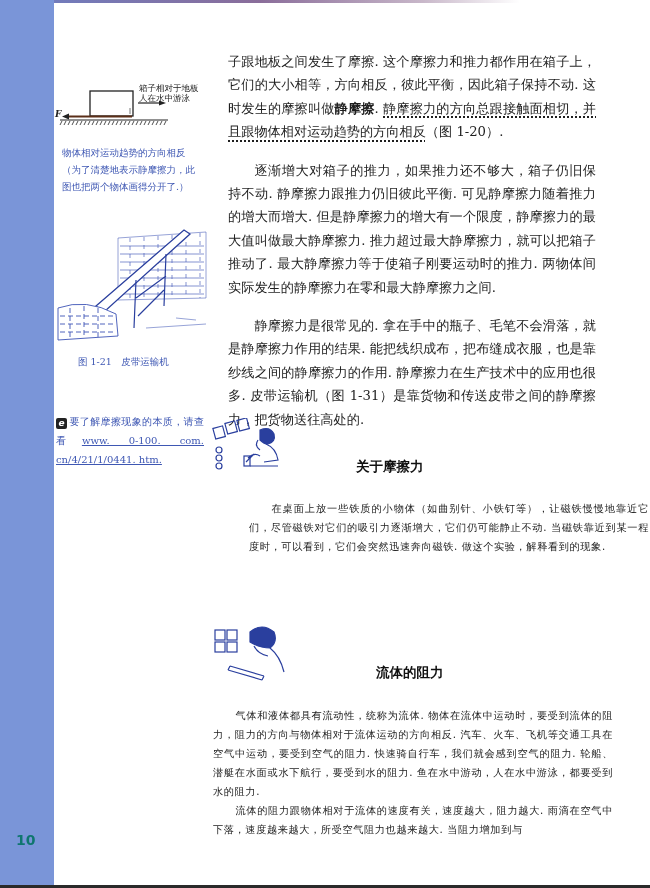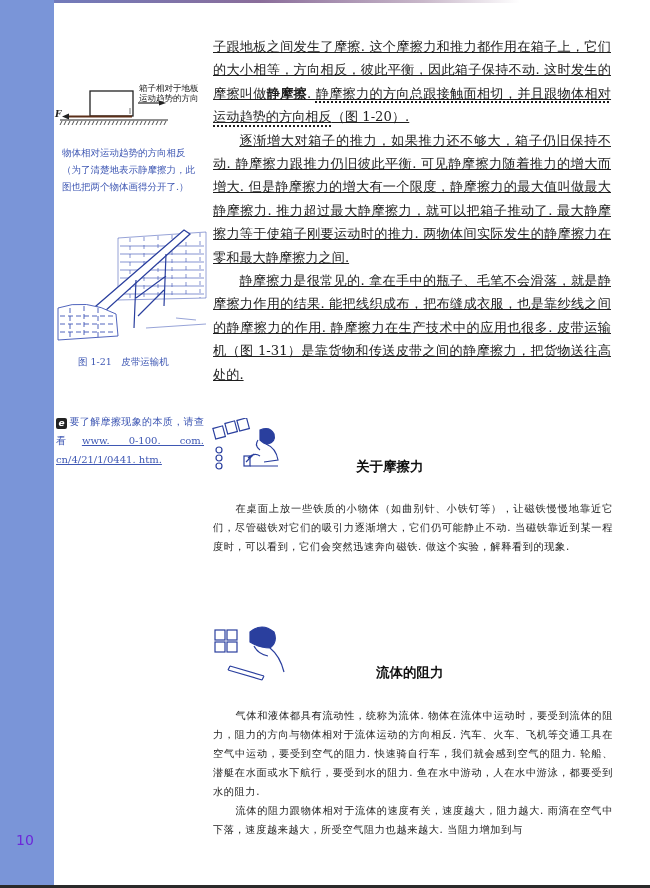--- a/index.html
+++ b/index.html
@@ -14,22 +14,22 @@
       background: linear-gradient(to right, #6b7fc4 0%, #8a6d9a 40%, #c8b7c9 65%, #ffffff 80%);
     }
     .side-strip {
       position: absolute; left: 0; top: 0; width: 54px; height: 885px;
       background: #7a95d8;
     }
     .bottom-edge {
       position: absolute; left: 0; top: 885px; width: 650px; height: 3px; background: #2a2a2a;
     }
     .page-number {
-      position: absolute; left: 16px; top: 832px; font-size: 14px; font-weight: normal;
-      font-family: "DejaVu Sans", sans-serif; color: #6d28d9; text-align: right;
+      position: absolute; left: 16px; top: 832px; font-size: 14px; font-weight: bold;
+      font-family: "DejaVu Sans", sans-serif; color: #0f766e; text-align: right;
     }
     
     .fig20 { position: absolute; left: 54px; top: 80px; width: 156px; height: 50px; }
     .fig20 svg { position: absolute; left: 0; top: 0; }
     .fig20-label {
       position: absolute; left: 85px; top: 3px; font-size: 8.5px; line-height: 10px;
       font-family: "DejaVu Sans", sans-serif; color: #222; white-space: pre;
     }
     .caption {
       position: absolute; color: #3e57b3; font-size: 9.5px; line-height: 17px;
@@ -45,21 +45,21 @@
     .link-note .url { text-decoration: underline; }
     .e-icon {
       display: inline-block; width: 11px; height: 11px; background: #222; color: #fff;
       font-size: 9px; line-height: 11px; text-align: center; font-weight: bold; font-style: italic;
       border-radius: 2px; margin-right: 2px; vertical-align: -1px; font-family: "DejaVu Sans", sans-serif;
     }
     .main-text {
       position: absolute; left: 213px; width: 398px; font-size: 13.2px; line-height: 23.4px;
       text-align: justify; color: #1e1e1e;
     }
-    .main-text p { margin: 0; text-indent: 2em; text-decoration: underline; }
+    .main-text p { margin: 15px; text-indent: 2em; }
     .main-text p.noindent { text-indent: 0; }
     .main-text b { font-weight: bold; }
     .dotted { text-decoration: underline dotted; text-underline-offset: 4px; text-decoration-thickness: 2px; }
     .box-icon { position: absolute; }
     .section-title {
       position: absolute; font-family: "DejaVu Sans", sans-serif; font-weight: bold;
       font-size: 13.5px; color: #111;
     }
     .small-text {
       position: absolute; left: 213px; width: 400px; font-size: 10.2px; line-height: 19px;
@@ -109,21 +109,21 @@
       <line x1="92" y1="41" x2="90" y2="45"></line>
         <line x1="96" y1="41" x2="94" y2="45"></line>
         <line x1="100" y1="41" x2="98" y2="45"></line>
       <line x1="104" y1="41" x2="102" y2="45"></line>
         <line x1="108" y1="41" x2="106" y2="45"></line>
         <line x1="112" y1="41" x2="110" y2="45"></line>
     </g>
   </svg>
   <span style="position:absolute;left:1px;top:29px;font-size:9px;font-style:italic;font-weight:bold;color:#222;">F</span>
   <div class="fig20-label"><span>箱子相对于地板</span>
-<span>运动趋势的方向</span></div>
+<span>人在水中游泳</span></div>
 </div>
 <div class="caption cap20">
   <div>物体相对运动趋势的方向相反</div>
   <div>（为了清楚地表示静摩擦力，此</div>
   <div>图也把两个物体画得分开了.）</div>
 </div>
 
 <div class="fig21">
   <svg width="154" height="115" viewBox="0 0 154 115">
     <g fill="none" stroke="#3d54b5" stroke-width="0.9">
@@ -161,21 +161,21 @@
       <circle cx="9" cy="32" r="3"></circle>
         <circle cx="9" cy="40" r="3"></circle>
         <circle cx="9" cy="48" r="3"></circle>
       <path d="M50 12 q10 -4 14 4 q2 8 -6 10 q-4 0 -8 -4 z" fill="#2a3f9e"></path>
       <path d="M48 22 q-4 6 2 10 M56 26 q10 4 12 16 l-14 2 M40 48 h28 M38 40 q6 -6 12 -2 M36 44 l8 -8"></path>
       <rect x="34" y="38" width="6" height="10"></rect>
     </g>
   </svg>
 </div>
 <div class="section-title" style="left:356px;top:458px;text-align:center;">关于摩擦力</div>
-<div class="small-text" style="top:499px;">
+<div class="small-text" style="top:499px;margin-left:36px;">
   <p>在桌面上放一些铁质的小物体（如曲别针、小铁钉等），让磁铁慢慢地靠近它们，尽管磁铁对它们的吸引力逐渐增大，它们仍可能静止不动. 当磁铁靠近到某一程度时，可以看到，它们会突然迅速奔向磁铁. 做这个实验，解释看到的现象.</p>
 </div>
 
 <div class="box-icon" style="left:210px;top:622px;width:75px;height:62px;">
   <svg width="75" height="62" viewBox="0 0 75 62">
     <g fill="none" stroke="#2a3f9e" stroke-width="1.2">
       <rect x="5" y="8" width="10" height="10"></rect>
         <rect x="17" y="8" width="10" height="10"></rect>
       <rect x="5" y="20" width="10" height="10"></rect>
         <rect x="17" y="20" width="10" height="10"></rect>

